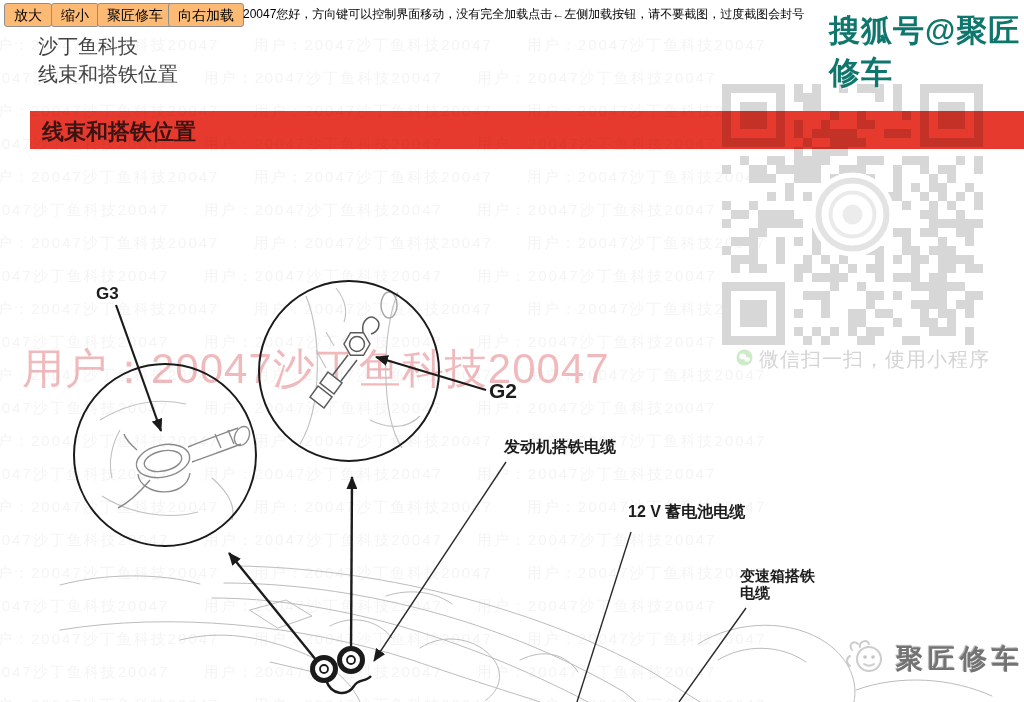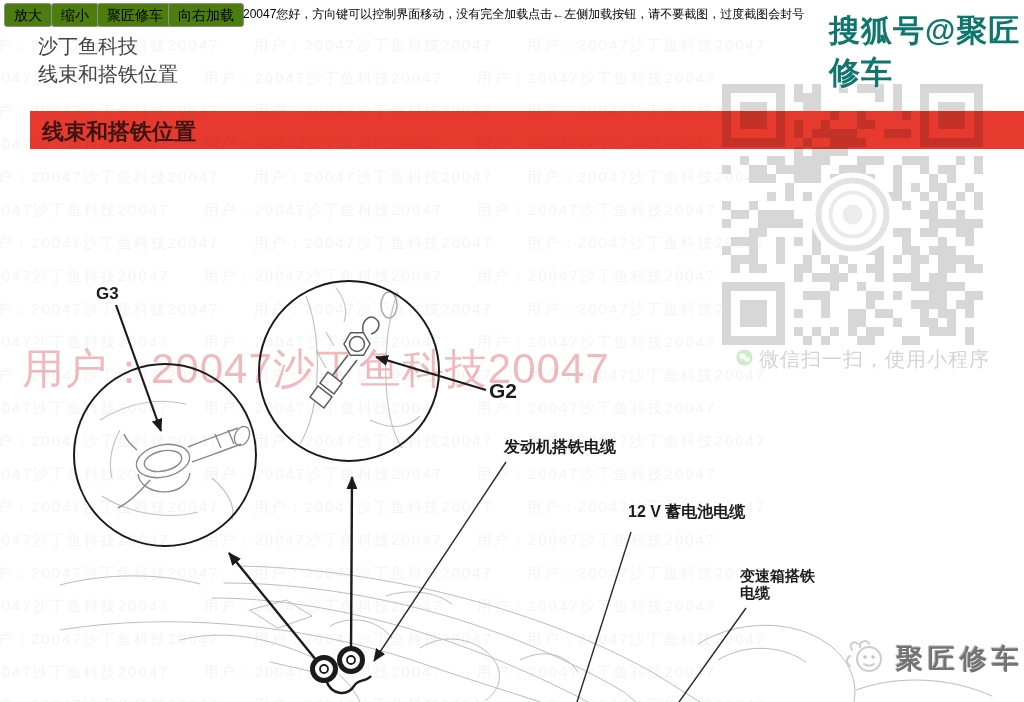--- a/index.html
+++ b/index.html
@@ -7,21 +7,21 @@
          font-family:"Liberation Sans","DejaVu Sans",sans-serif;color:#222;}
 
   
   #wm-layer{position:absolute;inset:0;z-index:1;pointer-events:none;}
   .wm-row{position:absolute;white-space:nowrap;font-size:15px;color:#8a8a8a;
           opacity:.09;filter:blur(.6px);letter-spacing:2px;}
 
   
   #toolbar{position:absolute;left:0;top:0;width:1024px;height:30px;z-index:30;}
   .btn{position:absolute;top:3px;height:24px;box-sizing:border-box;
-       background:#4d7c0f;border:1px solid #8f8f8f;border-radius:3px;
+       background:#fdba74;border:1px solid #8f8f8f;border-radius:3px;
        font-size:14px;color:#000;padding:0 9px;line-height:22px;cursor:pointer;
        font-family:inherit;}
   #btn-zoom-in{left:4px;}  #btn-zoom-out{left:51px;}
   #btn-load-down{left:97px;} #btn-load-right{left:168px;}
   #notice{position:absolute;left:243px;top:6px;font-size:12px;color:#000000;
           white-space:nowrap;z-index:30;}
   #sohu-wm{position:absolute;left:829px;top:10px;z-index:40;font-size:31px;font-weight:700;
            color:#0f766e;letter-spacing:1px;text-shadow:1px 1px 0 rgba(255,255,255,.7);}
 
   

